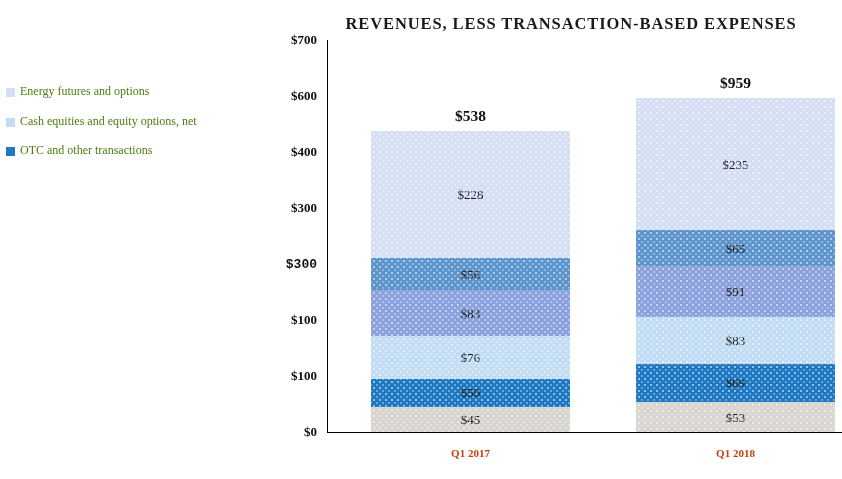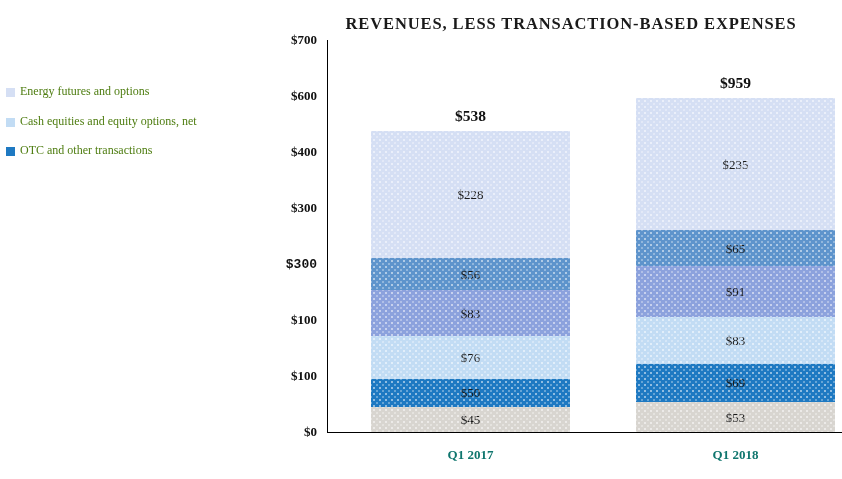--- a/index.html
+++ b/index.html
@@ -141,22 +141,22 @@
     font-size: 15.5px;
     color: #111111;
   }
   .cat-label {
     position: absolute;
     width: 100%;
     text-align: center;
     top: 14px;
     font-family: "Liberation Serif", "DejaVu Serif", serif;
     font-weight: bold;
-    font-size: 13px;
-    color: #0f766e;
+    font-size: 11px;
+    color: #c2410c;
   }
   .cat-label-wrap {
     position: absolute;
     top: 433px;
     height: 40px;
   }
   
   .tex {
     position: absolute;
     inset: 0;

